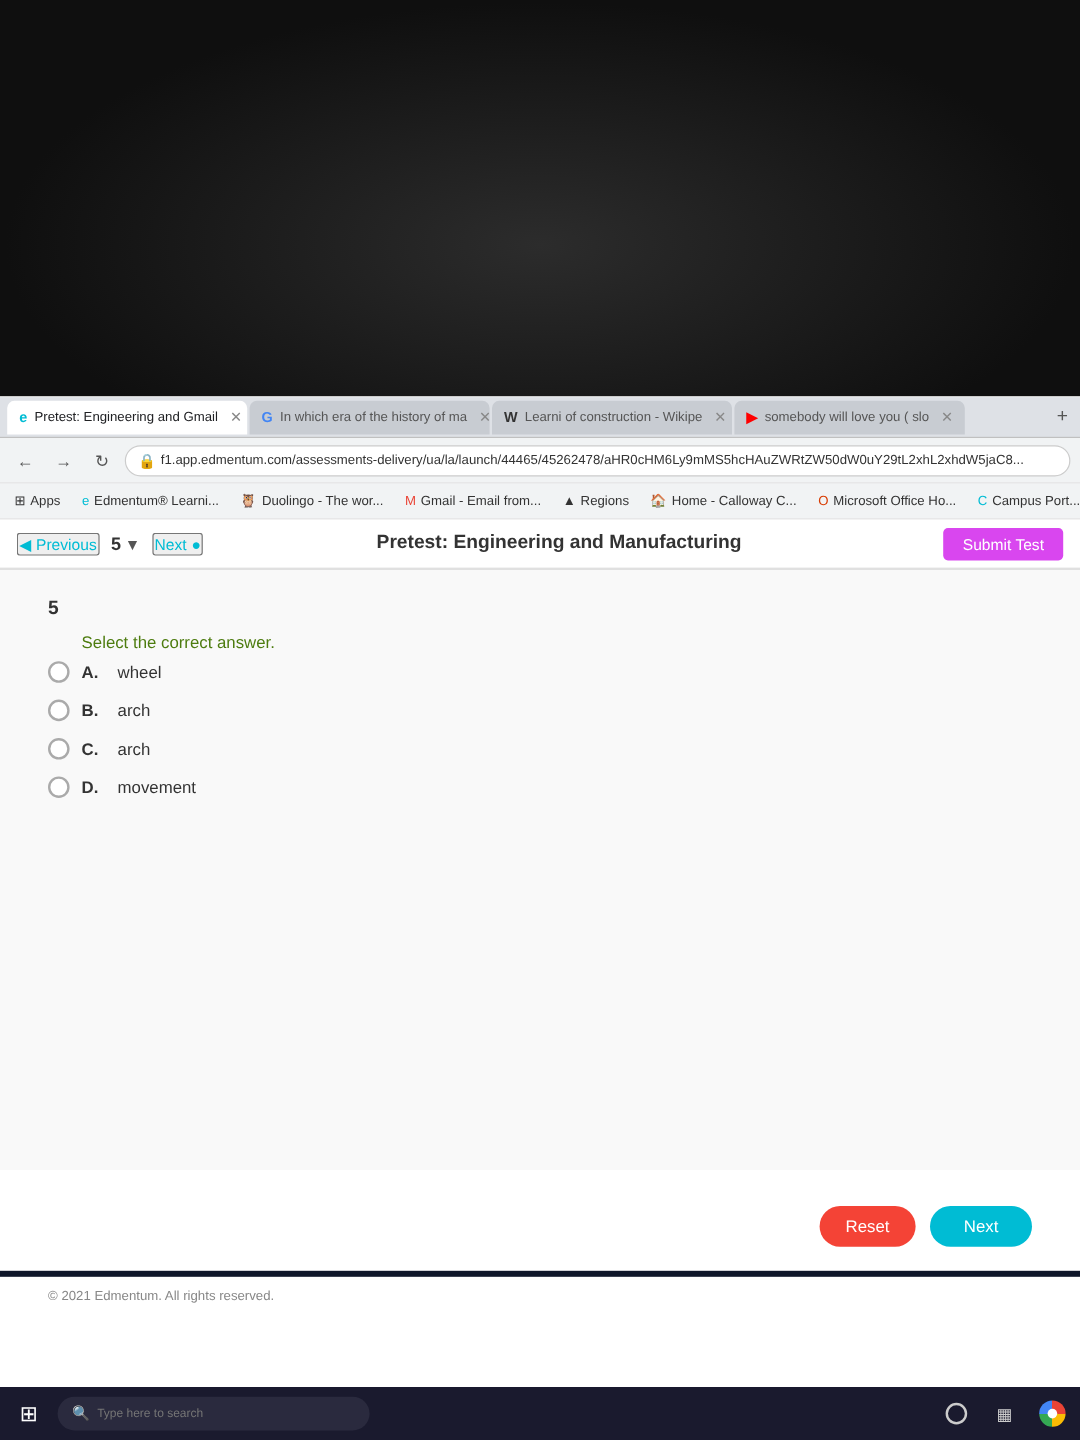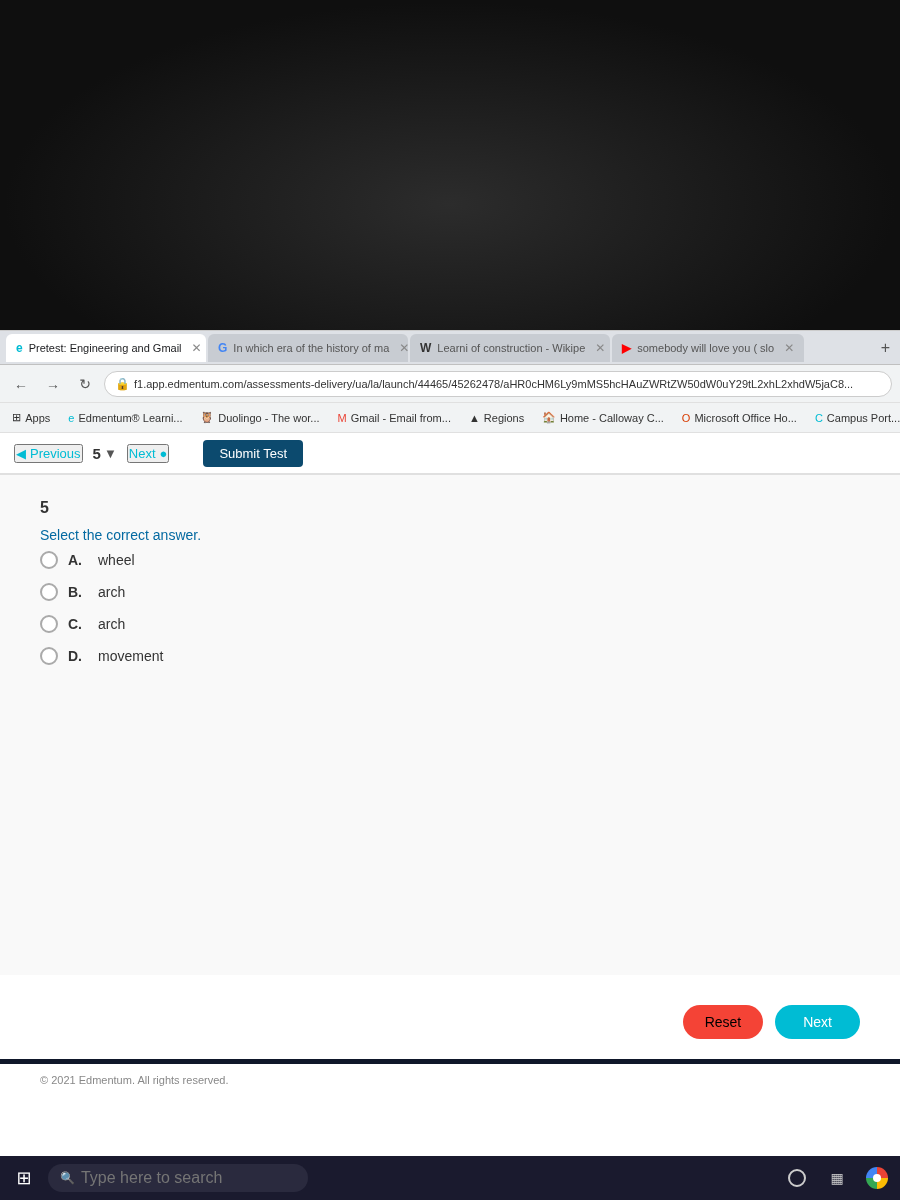--- a/index.html
+++ b/index.html
@@ -209,21 +209,21 @@
 
     .quiz-title {
       flex: 1;
       text-align: center;
       font-size: 16px;
       font-weight: bold;
       color: #333;
     }
 
     .submit-btn {
-      background: #0c4a6e;
+      background: #d946ef;
       color: #fff;
       border: none;
       padding: 6px 16px;
       border-radius: 4px;
       font-size: 13px;
       cursor: pointer;
       font-weight: 500;
       margin-left: 24px;
     }
 
@@ -236,22 +236,23 @@
 
     .question-number {
       font-size: 16px;
       font-weight: bold;
       color: #333;
       margin-bottom: 10px;
     }
 
     .instruction {
       font-size: 14px;
-      color: #0369a1;
+      color: #4d7c0f;
       margin-bottom: 8px;
+      margin-left: 28px;
     }
 
     .question-text {
       font-size: 14px;
       color: #333;
       margin-bottom: 24px;
       line-height: 1.5;
     }
 
     .answer-option {
@@ -282,21 +283,21 @@
     .bottom-buttons {
       display: flex;
       justify-content: flex-end;
       gap: 12px;
       padding: 20px 40px;
       margin-top: 10px;
     }
 
     .reset-btn {
       background: #f44336;
-      color: #000000;
+      color: #ffffff;
       border: none;
       padding: 9px 22px;
       border-radius: 20px;
       font-size: 14px;
       cursor: pointer;
       font-weight: 500;
       text-align: center;
     }
 
     .next-bottom-btn {
@@ -353,21 +354,21 @@
       gap: 6px;
       flex: 1;
       max-width: 260px;
     }
 
     .taskbar-search input {
       background: transparent;
       border: none;
       outline: none;
       color: #eab308;
-      font-size: 16px;
+      font-size: 10px;
       width: 100%;
     }
 
     .taskbar-icons {
       display: flex;
       align-items: center;
       gap: 10px;
       margin-left: auto;
     }
 
@@ -484,20 +485,21 @@
       <span>Previous</span>
     </button>
     <div class="question-counter">
       <span>5</span>
       <span class="counter-dropdown">▼</span>
     </div>
     <button class="next-btn">
       <span>Next</span>
       <span>●</span>
     </button>
+    <div class="quiz-title">Pretest: Engineering and Manufacturing</div>
     <button class="submit-btn">
       <span>Submit Test</span>
     </button>
   </div>
 
   <div class="quiz-content">
     <div class="question-number">5</div>
     <div class="instruction">Select the correct answer.</div>
 
     <div class="answer-option">

